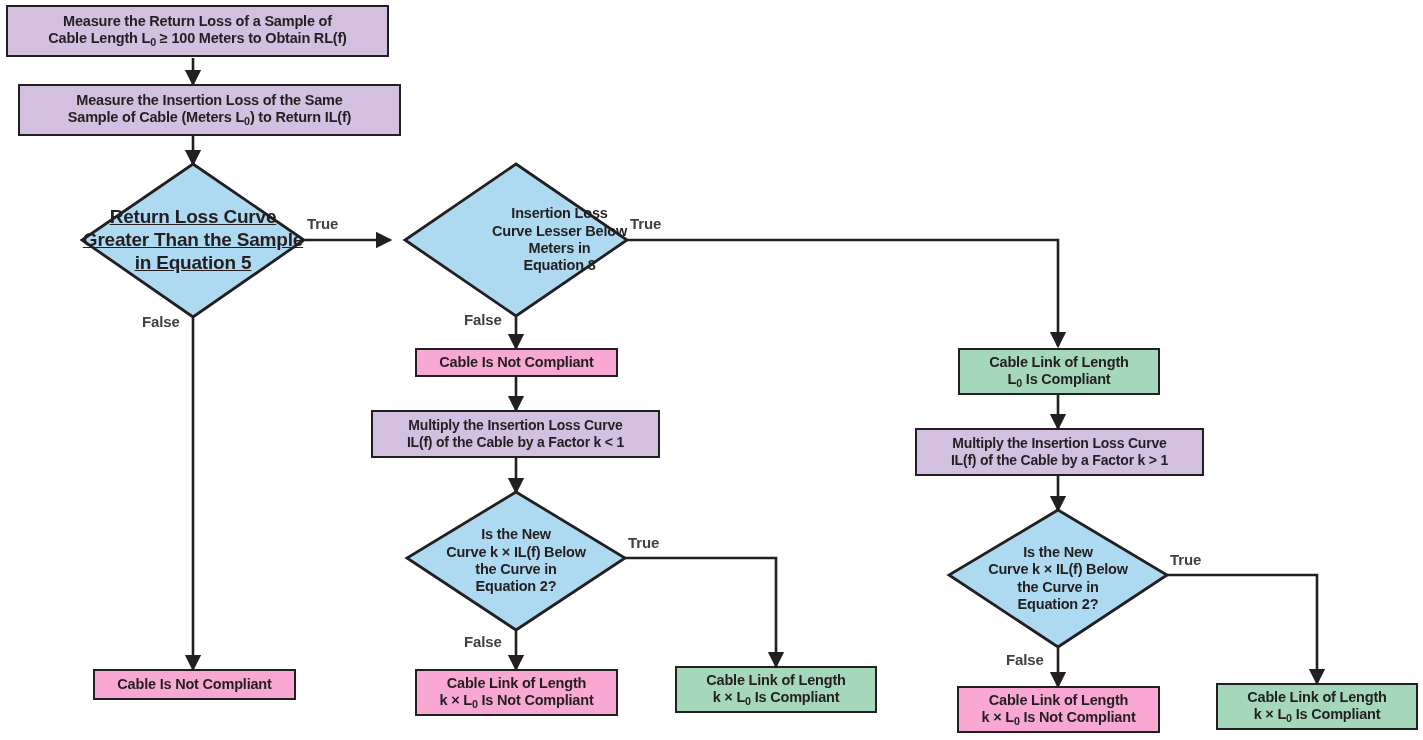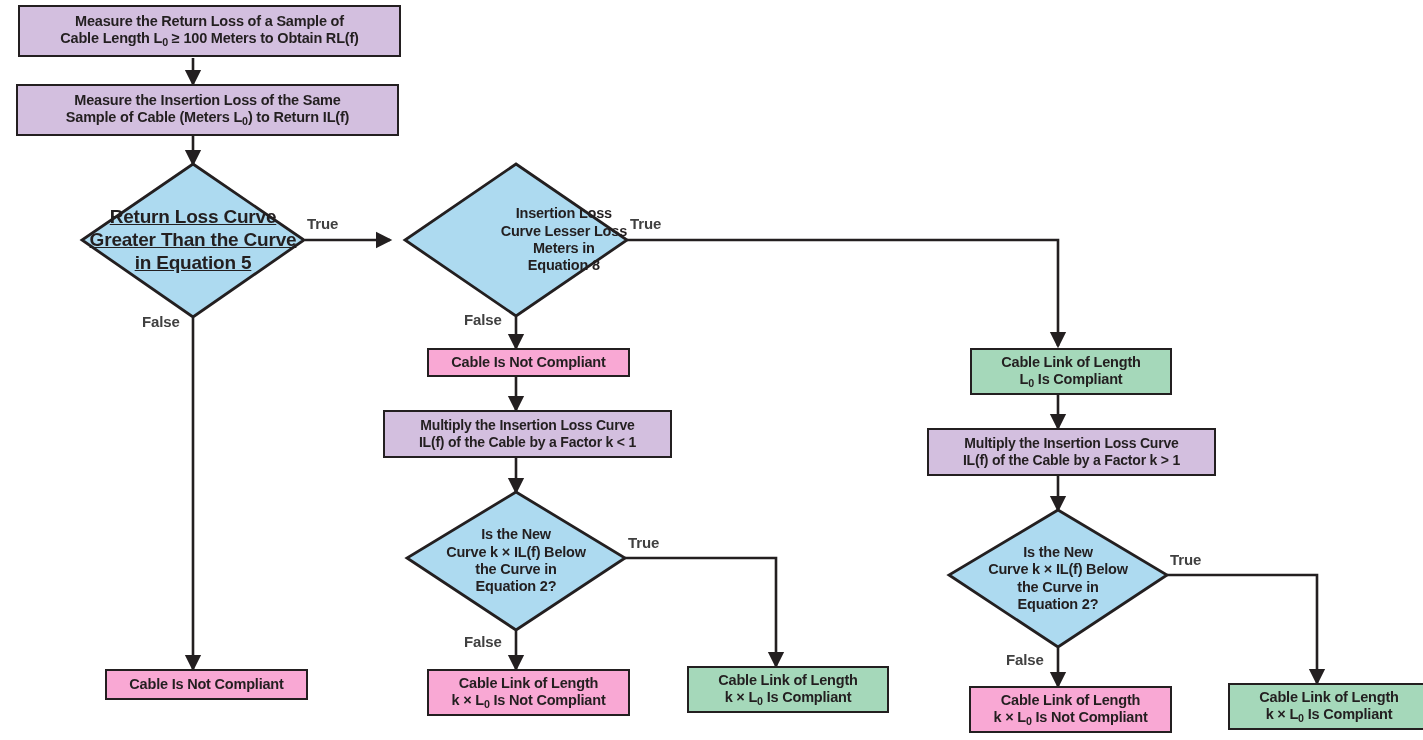--- a/index.html
+++ b/index.html
@@ -30,21 +30,20 @@
     box-sizing: border-box;
     display: flex;
     align-items: center;
     justify-content: center;
     text-align: center;
     border: 2.5px solid #231f20;
     font-weight: bold;
     color: #231f20;
     line-height: 1.18;
     letter-spacing: -0.2px;
-    margin-left: 12px;
   }
   .node .txt { display: block; padding: 0 6px; }
   .fill-purple { background: #d3bfdf; }
   .fill-salmon { background: #f9a8d4; }
   .fill-green  { background: #a5d8ba; }
   .diamond-wrap {
     position: absolute;
     display: flex;
     align-items: center;
     justify-content: center;
@@ -119,21 +118,21 @@
     </g>
   </svg>
 
   <div class="node fill-purple" style="left:6px; top:5px; width:383px; height:52px; font-size:14.5px;">
     <span class="txt">
       <span>Measure the Return Loss of a Sample of</span><br>
       <span>Cable Length L</span><sub>0</sub><span> ≥ 100 Meters to Obtain RL(f)</span>
     </span>
   </div>
 
-  <div class="node fill-purple" style="left:4px; top:84px; width:383px; height:52px; font-size:14.5px;">
+  <div class="node fill-purple" style="left:18px; top:84px; width:383px; height:52px; font-size:14.5px;">
     <span class="txt">
       <span>Measure the Insertion Loss of the Same</span><br>
       <span>Sample of Cable (Meters L</span><sub>0</sub><span>) to Return IL(f)</span>
     </span>
   </div>
 
   <div class="node fill-salmon" style="left:93px; top:669px; width:203px; height:31px; font-size:14.5px;">
     <span class="txt">Cable Is Not Compliant</span>
   </div>
 
@@ -186,29 +185,29 @@
   <div class="node fill-green" style="left:1216px; top:683px; width:202px; height:47px; font-size:14.5px;">
     <span class="txt">
       <span>Cable Link of Length</span><br>
       <span>k × L</span><sub>0</sub><span> Is Compliant</span>
     </span>
   </div>
 
   <div class="diamond-wrap" style="left:82px; top:164px; width:222px; height:153px;">
     <div class="diamond-label" style="font-size:19px;text-decoration:underline;">
       <span>Return Loss Curve</span><br>
-      <span>Greater Than the Curve</span><br>
+      <span>Greater Than the Sample</span><br>
       <span>in Equation 5</span>
     </div>
   </div>
 
   <div class="diamond-wrap" style="left:405px; top:164px; width:222px; height:152px;justify-content:flex-end;">
     <div class="diamond-label" style="font-size:14.5px;">
       <span>Insertion Loss</span><br>
-      <span>Curve Lesser Loss</span><br>
+      <span>Curve Lesser Below</span><br>
       <span>Meters in</span><br>
       <span>Equation 8</span>
     </div>
   </div>
 
   <div class="diamond-wrap" style="left:407px; top:492px; width:218px; height:138px;">
     <div class="diamond-label" style="font-size:14.5px;">
       <span>Is the New</span><br>
       <span>Curve k × IL(f) Below</span><br>
       <span>the Curve in</span><br>

